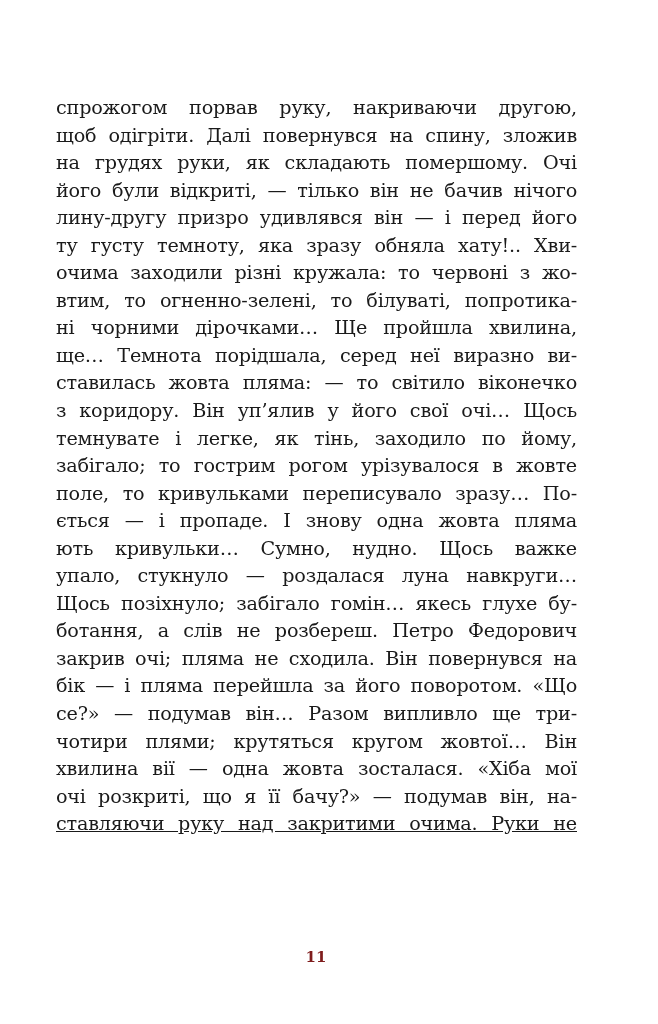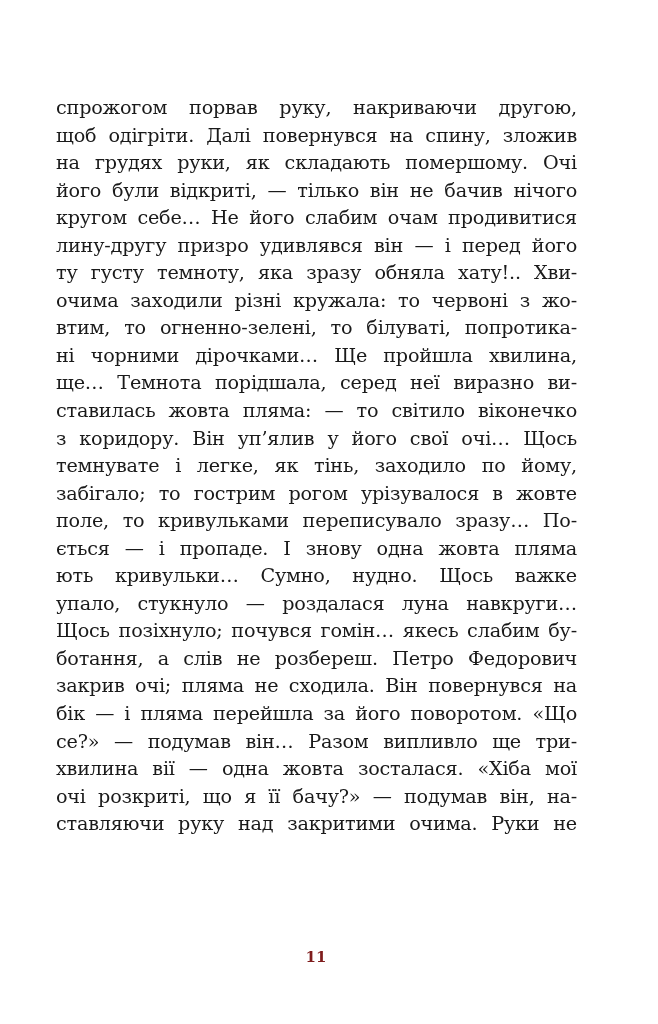--- a/index.html
+++ b/index.html
@@ -34,20 +34,21 @@
     .line {
       display: block;
       white-space: nowrap;
       text-align: justify;
       text-align-last: justify;
       height: 27.55px;
       letter-spacing: -0.2px;
     }
     .line.last {
       text-align-last: justify;
+      text-decoration: underline;
     }
     .page-number {
       position: absolute;
       left: 0;
       width: 632px;
       top: 948px;
       text-align: center;
       font-family: "DejaVu Serif", "Liberation Serif", serif;
       font-weight: bold;
       font-size: 15px;
@@ -56,39 +57,39 @@
   </style>
 </head>
 <body>
 
 <div class="page">
   <div class="text-block">
     <span class="line">спрожогом порвав руку, накриваючи другою,</span>
     <span class="line">щоб одігріти. Далі повернувся на спину, зложив</span>
     <span class="line">на грудях руки, як складають помершому. Очі</span>
     <span class="line">його були відкриті, — тілько він не бачив нічого</span>
-    <span class="line">кругом себе… Не його слабим очам продивитися</span>
     <span class="line">лину-другу призро удивлявся він — і перед його</span>
     <span class="line">ту густу темноту, яка зразу обняла хату!.. Хви-</span>
     <span class="line">очима заходили різні кружала: то червоні з жо-</span>
     <span class="line">втим, то огненно-зелені, то білуваті, попротика-</span>
     <span class="line">ні чорними дірочками… Ще пройшла хвилина,</span>
     <span class="line">ще… Темнота порідшала, серед неї виразно ви-</span>
     <span class="line">ставилась жовта пляма: — то світило віконечко</span>
     <span class="line">з коридору. Він уп’ялив у його свої очі… Щось</span>
     <span class="line">темнувате і легке, як тінь, заходило по йому,</span>
     <span class="line">забігало; то гострим рогом урізувалося в жовте</span>
     <span class="line">поле, то кривульками переписувало зразу… По-</span>
     <span class="line">ється — і пропаде. І знову одна жовта пляма</span>
     <span class="line">ють кривульки… Сумно, нудно. Щось важке</span>
     <span class="line">упало, стукнуло — роздалася луна навкруги…</span>
-    <span class="line">Щось позіхнуло; почувся гомін… якесь слабим бу-</span>
+    <span class="line">Щось позіхнуло; забігало гомін… якесь глухе бу-</span>
     <span class="line">ботання, а слів не розбереш. Петро Федорович</span>
     <span class="line">закрив очі; пляма не сходила. Він повернувся на</span>
     <span class="line">бік — і пляма перейшла за його поворотом. «Що</span>
     <span class="line">се?» — подумав він… Разом випливло ще три-</span>
+    <span class="line">чотири плями; крутяться кругом жовтої… Він</span>
     <span class="line">хвилина вії — одна жовта зосталася. «Хіба мої</span>
     <span class="line">очі розкриті, що я її бачу?» — подумав він, на-</span>
     <span class="line last">ставляючи руку над закритими очима. Руки не</span>
   </div>
 
   <div class="page-number">11</div>
 </div>
 
 </body></html>

